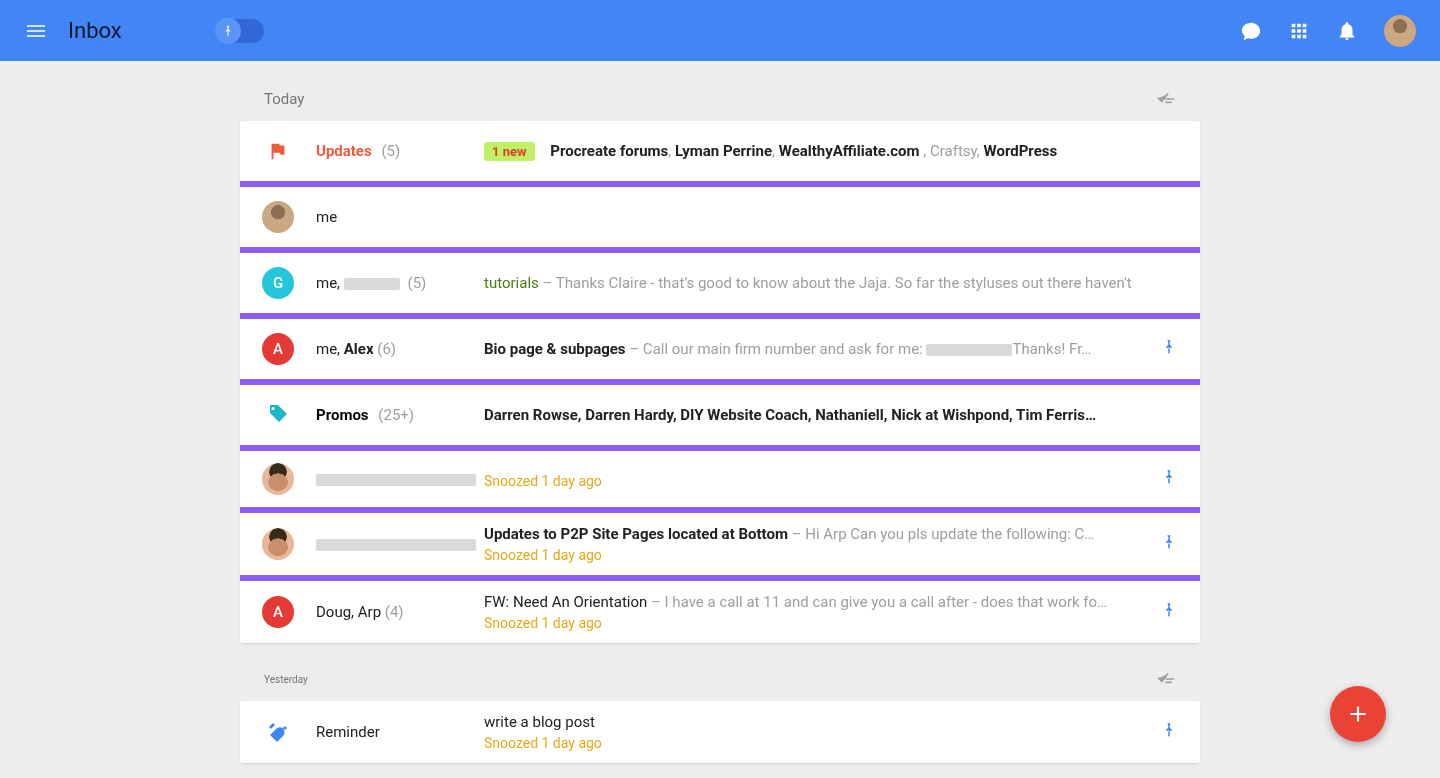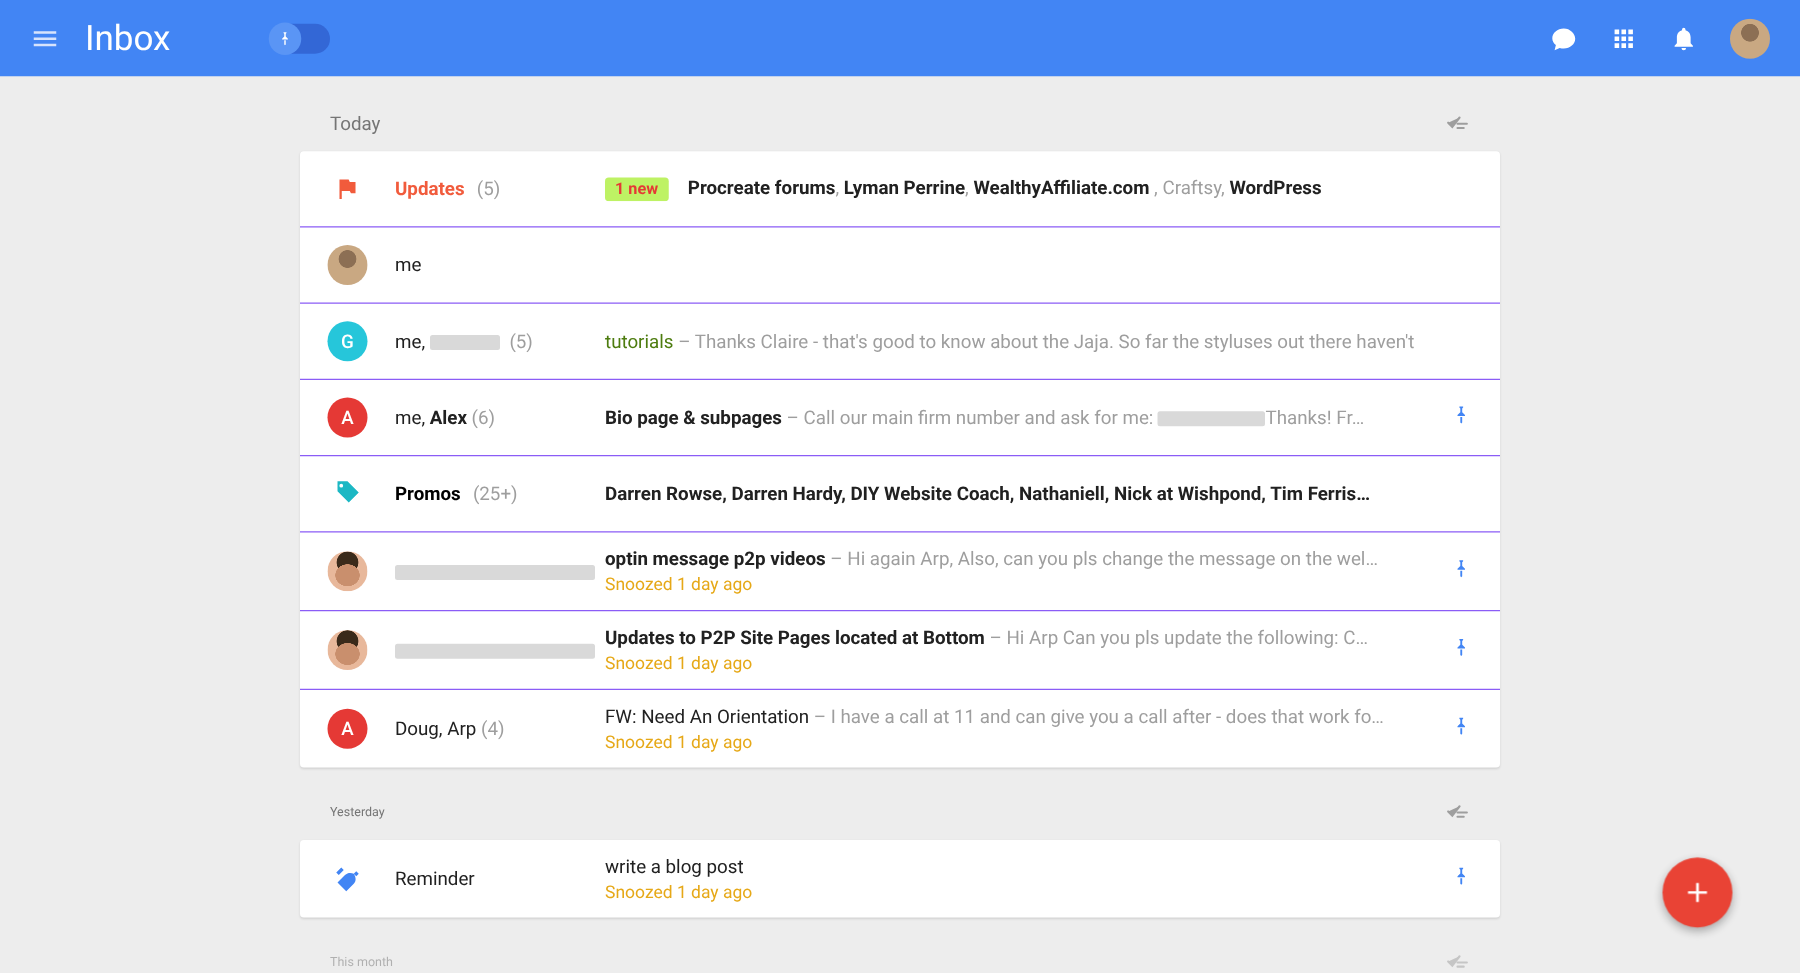--- a/index.html
+++ b/index.html
@@ -14,21 +14,21 @@
   
   .header {
     height: 61px;
     background: #4285f4;
     display: flex;
     align-items: center;
     padding: 0 24px;
     gap: 20px;
   }
   .menu-icon { width: 24px; height: 24px; fill: #d7e3fc; cursor: pointer; }
-  .app-title { color: #ffffff; font-size: 28px; font-weight: 400; width: 110px; }
+  .app-title { color: #0f172a; font-size: 22px; font-weight: 400; width: 110px; }
   .search-box {
     flex: 0 0 875px;
     height: 44px;
     background: #5a95f5;
     border-radius: 4px;
     display: flex;
     align-items: center;
     padding: 0 16px;
     gap: 20px;
   }
@@ -68,21 +68,21 @@
     color:#757575; font-size:15px;
   }
   .section-header svg { width:20px; height:20px; fill:#9e9e9e; stroke:#9e9e9e; cursor:pointer;}
   .card {
     background:#fff; border-radius:3px;
     box-shadow:0 1px 2px rgba(0,0,0,0.12);
   }
   .row {
     display:flex; align-items:center;
     padding: 14px 22px;
-    border-bottom:1px solid #8b5cf6;
+    border-bottom:6px solid #8b5cf6;
     min-height:54px;
     cursor:pointer;
     position:relative;
   }
   .row:last-child { border-bottom:none; }
   .row-tall { padding-top:12px; padding-bottom:12px; }
   .row-icon {
     width:32px; height:32px; border-radius:50%;
     flex:0 0 32px;
     display:flex; align-items:center; justify-content:center;
@@ -235,21 +235,20 @@
       </div>
       <div class="content-col line-ellipsis">
         <span class="subject">Darren Rowse, Darren Hardy, DIY Website Coach, Nathaniell, Nick at Wishpond, Tim Ferris…</span>
       </div>
     </div>
 
     <div class="row row-tall">
       <div class="avatar av-face"></div>
       <div class="sender-col"><span class="redacted" style="width:160px"></span></div>
       <div class="content-col">
-        <div class="line-ellipsis"><span class="subject">optin message p2p videos</span><span class="preview"> – Hi again Arp, Also, can you pls change the message on the wel…</span></div>
         <div class="snooze">Snoozed 1 day ago</div>
       </div>
       <div class="pin-col"><svg viewBox="0 0 24 24">
             <path d="M14 4l-1 1v4l3 3v1H8v-1l3-3V5l-1-1V3h4v1zM11 14h2v6l-1 1-1-1v-6z"></path>
           </svg></div>
     </div>
 
     <div class="row row-tall">
       <div class="avatar av-face"></div>
       <div class="sender-col"><span class="redacted" style="width:160px"></span></div>

